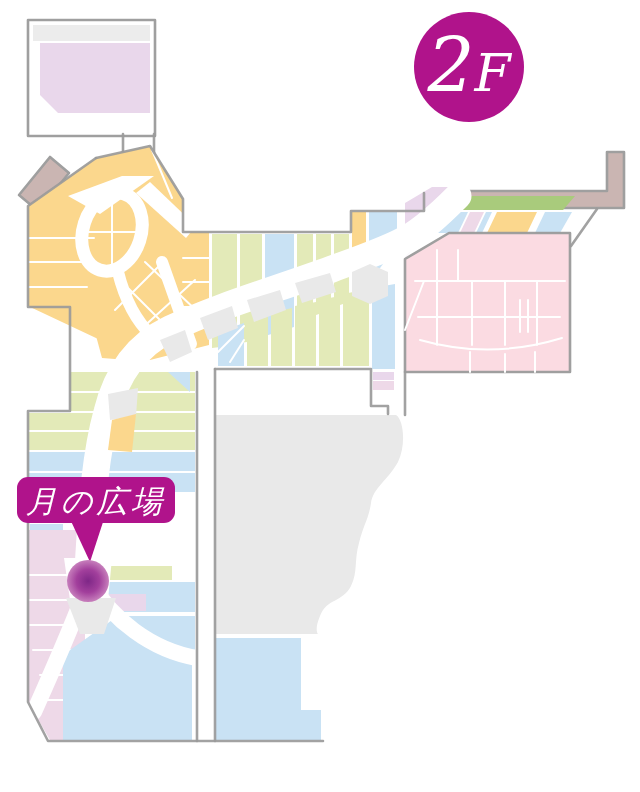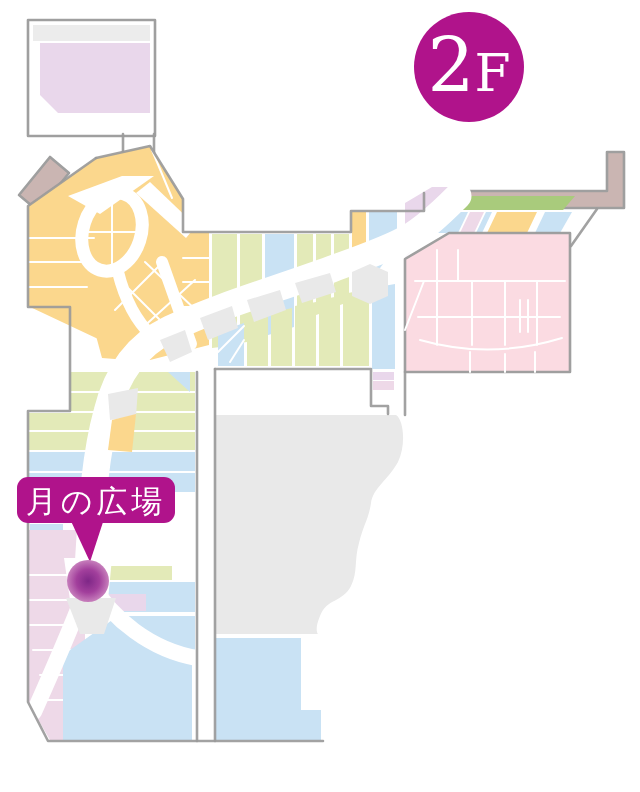--- a/index.html
+++ b/index.html
@@ -1,17 +1,17 @@
 <!DOCTYPE html>
 <html style="--c-accent: #b0138b; --c-outline: #9a9a9a; --c-orange: #fbd78d; --c-green: #e3eab8; --c-olive: #a9cb7c; --c-blue: #c9e2f4; --c-pink: #fbdae1; --c-lavender: #e9d7eb; --c-pink_lavender: #eed9e8; --c-tan: #c8b2ae; --c-island: #e9e9e9; --c-marker_center: #7e2787; --c-marker_mid: #a23f9c; --c-marker_edge: #c77fbc; --c-background: #ffffff;"><head>
 <meta charset="utf-8">
 <style>
   html,body{margin:0;padding:0;background:#fff;}
   .stage{position:relative;width:640px;height:792px;background:#fff;overflow:hidden;
-         font-family:"DejaVu Serif","Liberation Serif",serif;}
+         font-family:"DejaVu Serif","Liberation Serif",serif;font-style:italic;}
   svg{position:absolute;left:0;top:0;}
   
   .f-orange{fill:var(--c-orange);} .f-green{fill:var(--c-green);} .f-olive{fill:var(--c-olive);}
   .f-blue{fill:var(--c-blue);}   .f-pink{fill:var(--c-pink);}   .f-lav{fill:var(--c-lavender);}
   .f-plav{fill:var(--c-pink_lavender);} .f-tan{fill:var(--c-tan);} .f-isl{fill:var(--c-island);}
   .f-white{fill:#ffffff;} .f-accent{fill:var(--c-accent);} .f-gstrip{fill:#ececec;}
   .o{stroke:var(--c-outline);stroke-width:2.6;fill:none;stroke-linejoin:round;stroke-linecap:round;opacity:.92;}
   .of{stroke:var(--c-outline);stroke-width:2.6;stroke-linejoin:round;opacity:.95;}
   .w2{stroke:#ffffff;stroke-width:2;fill:none;stroke-linecap:round;}
   .w12{stroke:#ffffff;stroke-width:12;fill:none;stroke-linecap:round;}

